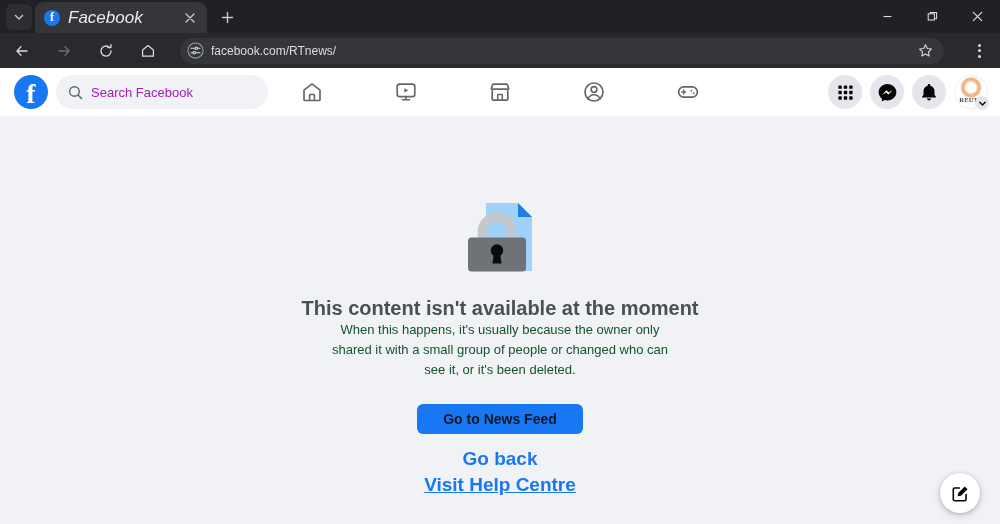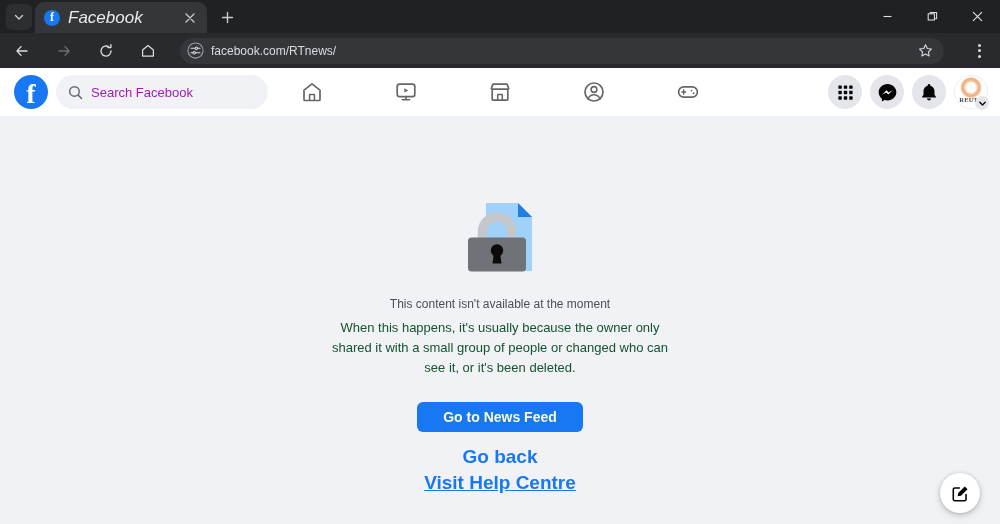--- a/index.html
+++ b/index.html
@@ -325,37 +325,36 @@
     align-items: center;
     padding-top: 79px;
   }
   .lock-art {
     width: 84px;
     height: 84px;
     position: relative;
     margin-bottom: 18px;
   }
   .err-title {
-    font-size: 12px;
-    font-weight: normal;
+    font-size: 20px;
+    font-weight: bold;
     color: #4b4f56;
-    margin-bottom: 7px;
     text-align: center;
   }
   .err-body {
     font-size: 13px;
     color: #14532d;
     text-align: center;
     line-height: 1.55;
     max-width: 350px;
   }
   .btn-primary {
     margin-top: 24px;
     background: #1877f2;
-    color: #fef9c3;
+    color: #0f172a;
     font-size: 14px;
     font-weight: bold;
     border: none;
     border-radius: 6px;
     width: 166px;
     height: 30px;
     cursor: pointer;
     font-family: "Liberation Sans", sans-serif;
   }
   .link {

